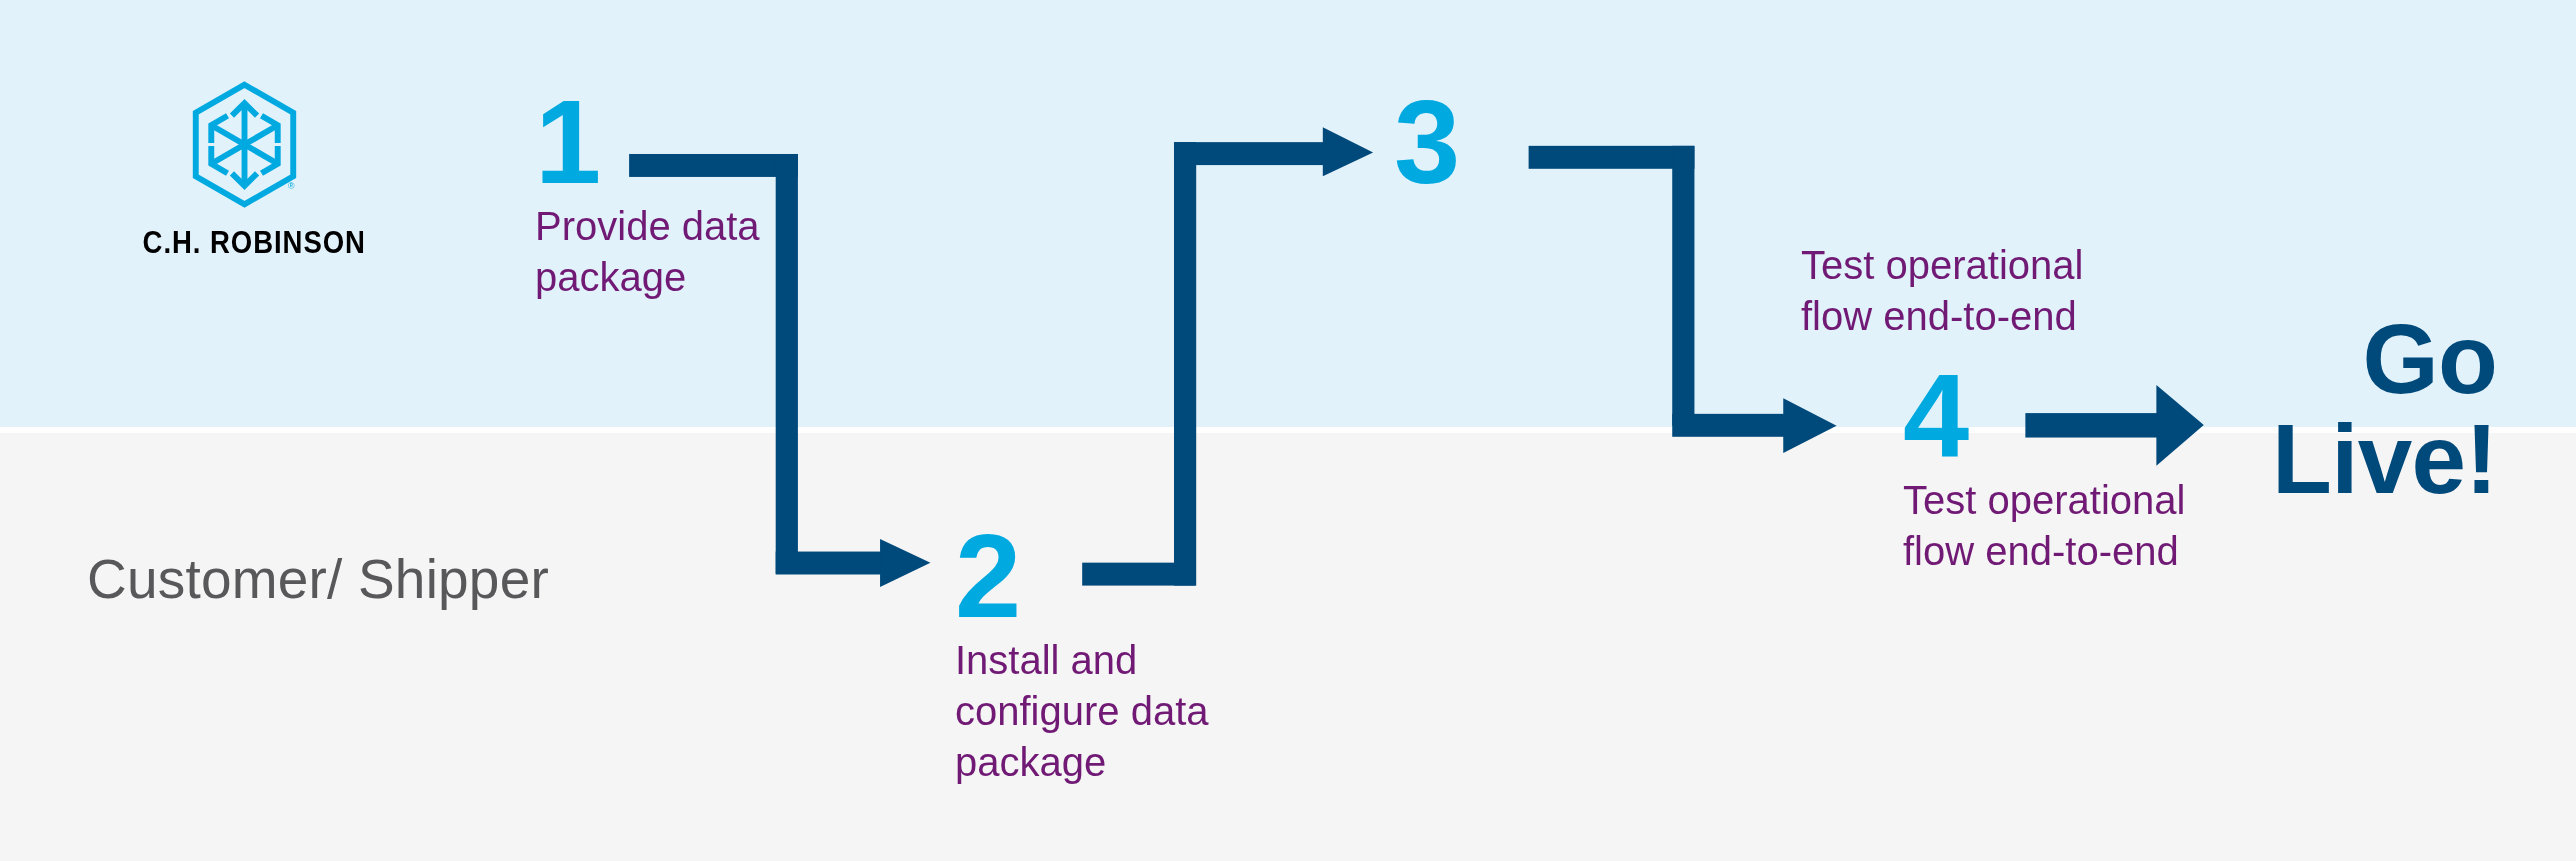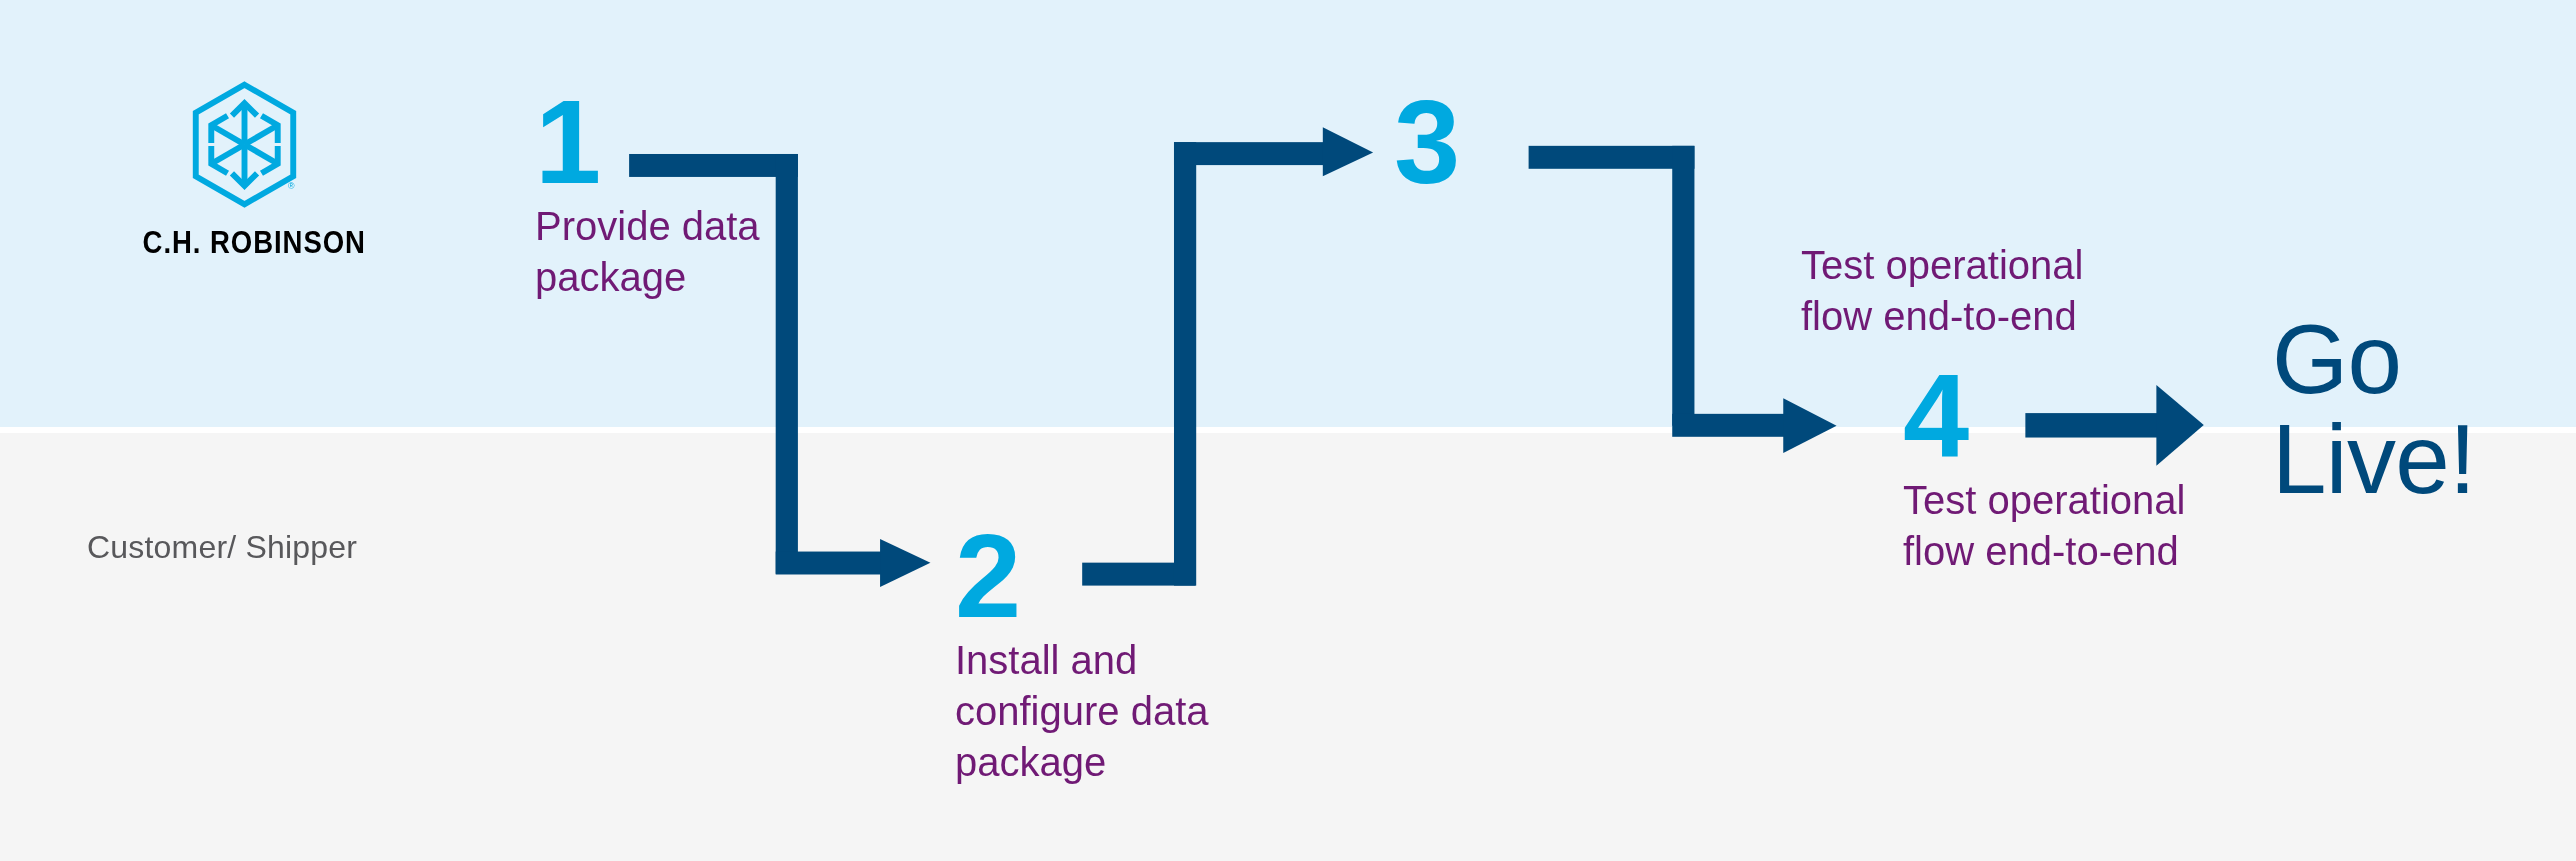--- a/index.html
+++ b/index.html
@@ -58,22 +58,22 @@
     letter-spacing: 1.1px;
     color: #000000;
     transform: scaleX(0.86);
     transform-origin: center;
     white-space: nowrap;
   }
   
   .lane-label {
     position: absolute;
     left: 87px;
-    top: 527px;
-    font-size: 32px;
+    top: 545px;
+    font-size: 55px;
     line-height: 1.26;
     color: #58585b;
     font-weight: 400;
     letter-spacing: 0.2px;
   }
   
   .step {
     position: absolute;
   }
   .step-number {
@@ -95,25 +95,26 @@
   #step-3 { left: 1394px; top: 93px; }
   #step-4 { left: 1903px; top: 367px; }
   #step-5 { left: 1801px; top: 240px; }
   #step-5 .step-label { margin-top: 0; }
   
   .golive {
     position: absolute;
     left: 2272px;
     top: 310px;
     font-size: 98px;
-    font-weight: normal;
+    font-weight: bold;
     line-height: 1.02;
     color: #00497b;
     letter-spacing: -0.7px;
     white-space: pre-line;
+    text-align: right;
   }
 </style>
 </head>
 <body>
 
 <div id="canvas">
 
   <div class="band-top"></div>
   <div class="band-bottom"></div>
 

